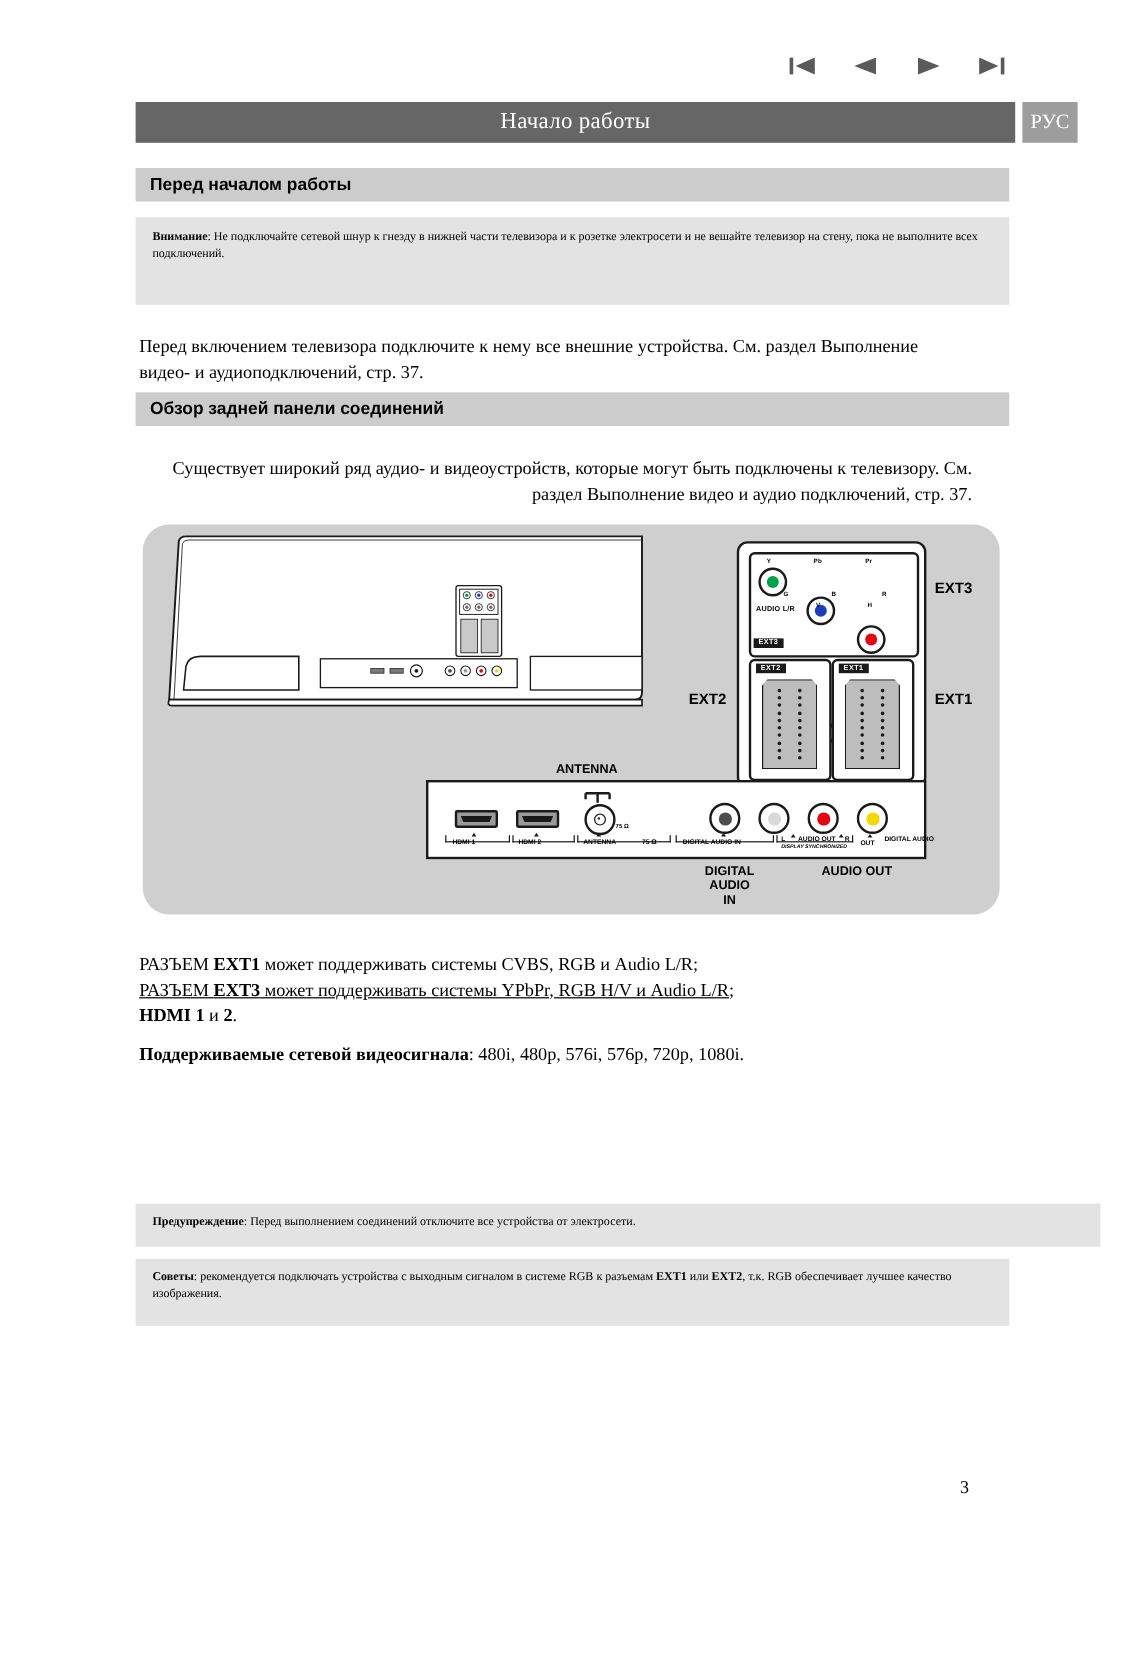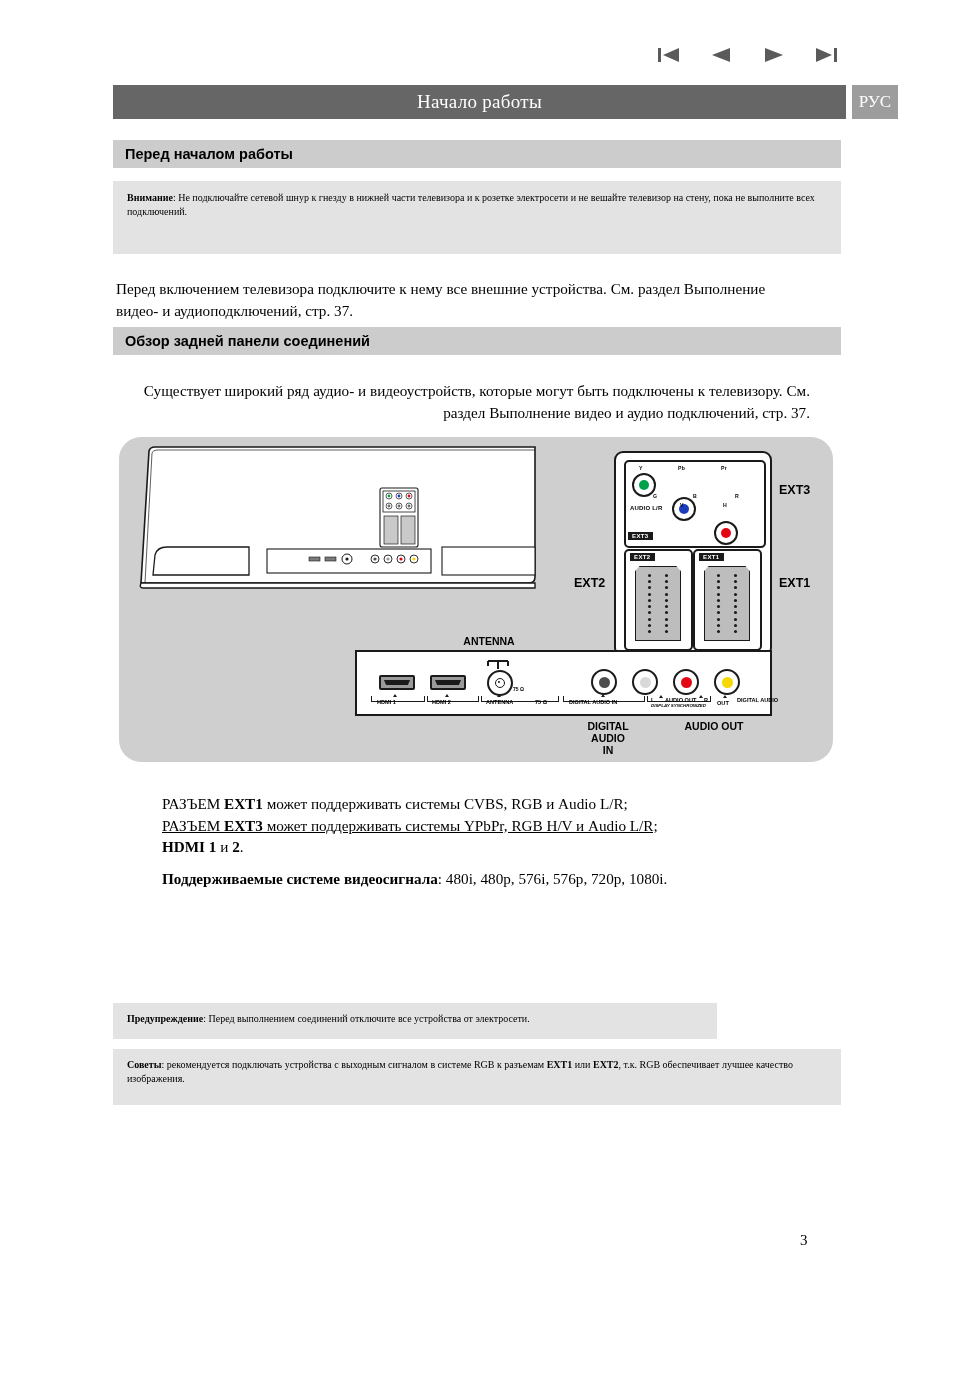--- a/index.html
+++ b/index.html
@@ -359,36 +359,36 @@
       <div class="striplbl" style="left:360px;top:48px;">OUT</div>
       <div class="striplbl" style="left:380px;top:45px;">DIGITAL AUDIO</div>
     </div>
 
     <div class="bigcap" style="left:452px;top:283px;width:74px;white-space:pre-line;">DIGITAL
 AUDIO
 IN</div>
     <div class="bigcap" style="left:540px;top:283px;width:110px;">AUDIO OUT</div>
   </div>
 
-  <div class="plain" style="top:793px;width:730px;margin-left:46px;">
+  <div class="plain" style="top:793px;width:730px;">
     <p style="padding:0 3px;">
       <span>РАЗЪЕМ </span><b>EXT1</b><span> может поддерживать системы CVBS, RGB и Audio L/R;</span>
     </p>
     <p style="padding:0 3px;text-decoration:underline;">
       <span>РАЗЪЕМ </span><b>EXT3</b><span> может поддерживать системы YPbPr, RGB H/V и Audio L/R;</span>
     </p>
     <p style="padding:0 3px;">
       <b>HDMI 1</b><span> и </span><b>2</b><span>.</span>
     </p>
     <p style="padding:10px 3px 0;">
-      <b>Поддерживаемые системе видеосигнала</b><span>: 480i, 480p, 576i, 576p, 720p, 1080i.</span>
-    </p>
-  </div>
-
-  <div class="shadebox" style="top:1003px;width:604px;height:36px;">
+      <b>Поддерживаемые сетевой видеосигнала</b><span>: 480i, 480p, 576i, 576p, 720p, 1080i.</span>
+    </p>
+  </div>
+
+  <div class="shadebox" style="top:1003px;width:804px;height:36px;">
     <p style="padding-top:9px;">
       <b>Предупреждение</b><span>: Перед выполнением соединений отключите все устройства от электросети.</span>
     </p>
   </div>
 
   <div class="shadebox" style="top:1049px;width:728px;height:56px;">
     <p style="padding-top:9px;">
       <b>Советы</b><span>: рекомендуется подключать устройства с выходным сигналом в системе RGB к разъемам </span><b>EXT1</b><span> или </span><b>EXT2</b><span>, т.к. RGB обеспечивает лучшее качество изображения.</span>
     </p>
   </div>

